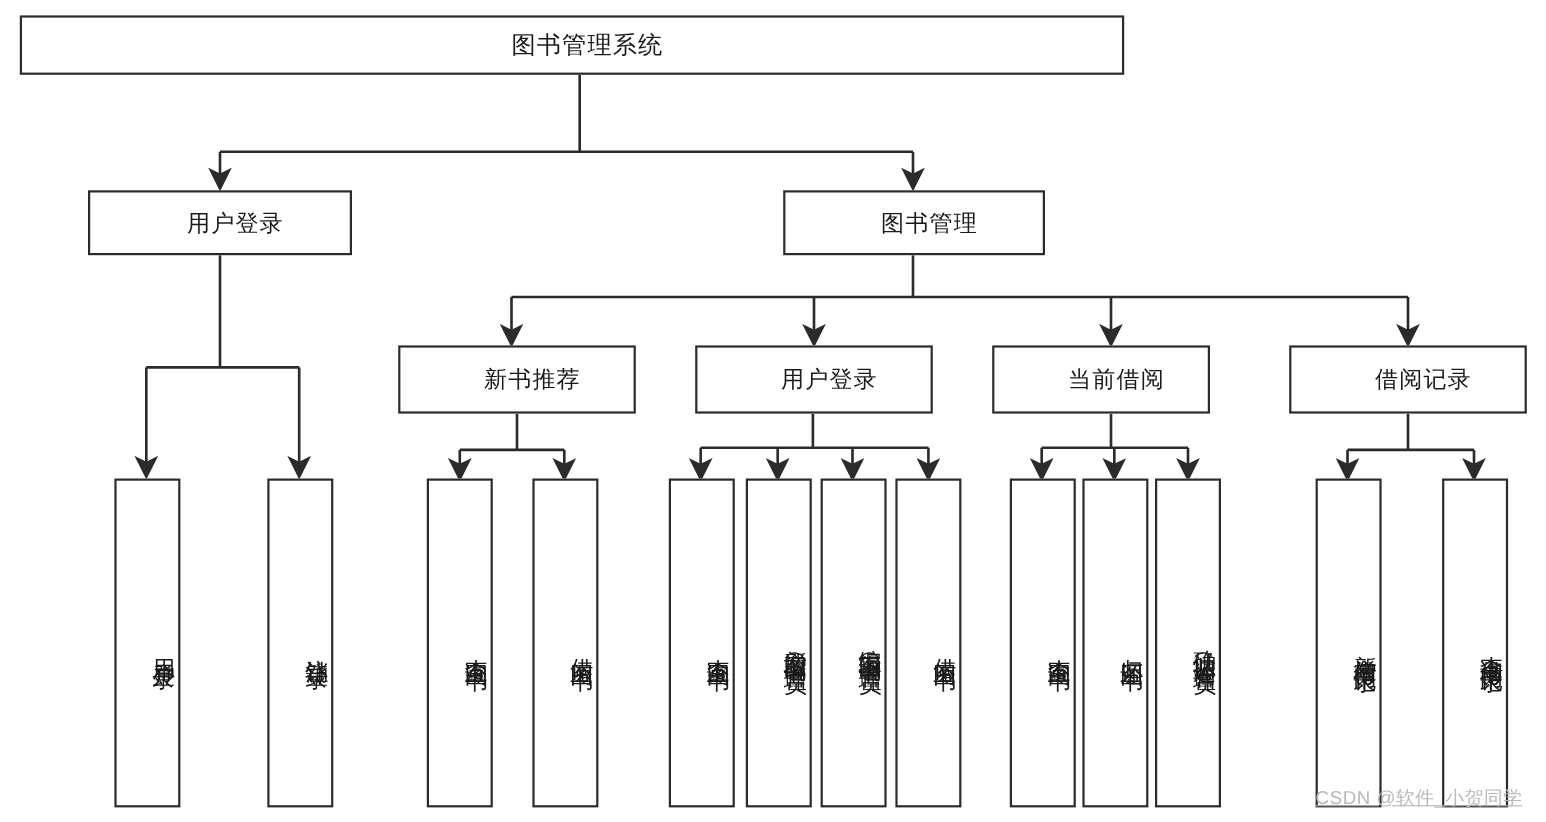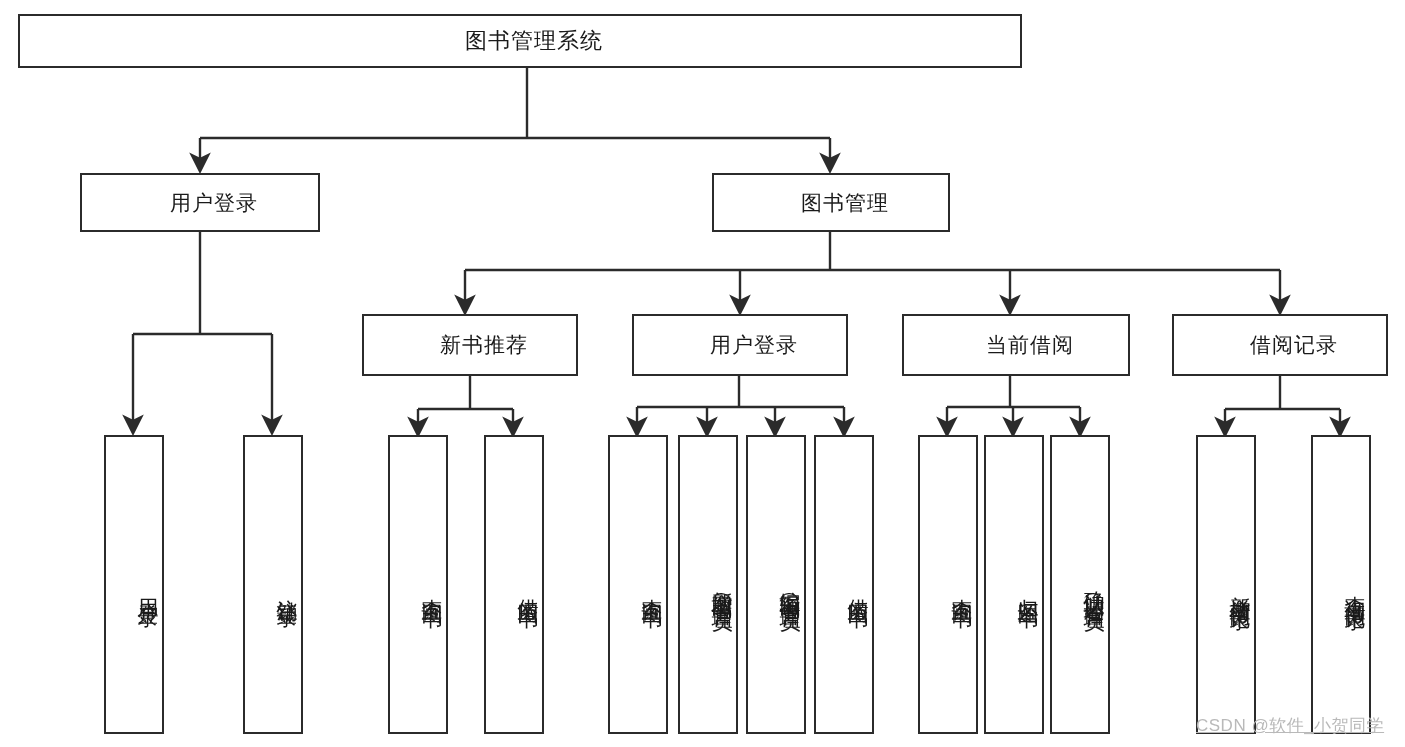--- a/index.html
+++ b/index.html
@@ -126,21 +126,21 @@
   <div class="node horiz" style="left:712px; top:173px; width:238px; height:59px;">
     <span>图书管理</span>
   </div>
 
   <div class="node horiz" style="left:362px; top:314px; width:216px; height:62px;">
     <span>新书推荐</span>
   </div>
   <div class="node horiz" style="left:632px; top:314px; width:216px; height:62px;">
     <span>用户登录</span>
   </div>
-  <div class="node horiz" style="left:902px; top:314px; width:228px; height:62px;">
+  <div class="node horiz" style="left:902px; top:314px; width:198px; height:62px;">
     <span>当前借阅</span>
   </div>
   <div class="node horiz" style="left:1172px; top:314px; width:216px; height:62px;">
     <span>借阅记录</span>
   </div>
 
   <div class="node vert" style="left:104px; top:435px; width:60px; height:299px;">
     <span>用户登录</span>
   </div>
   <div class="node vert" style="left:243px; top:435px; width:60px; height:299px;">

